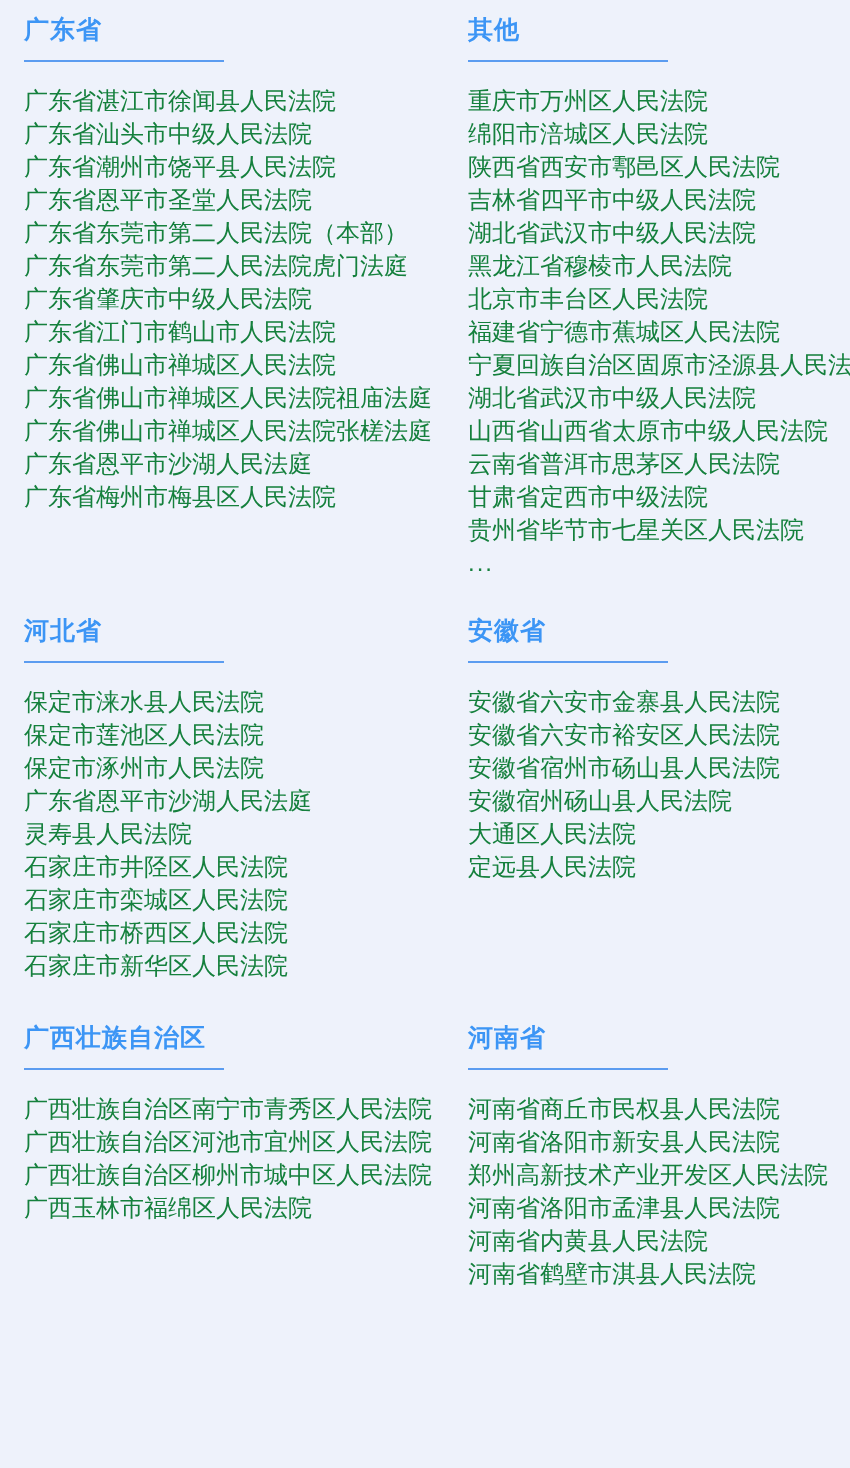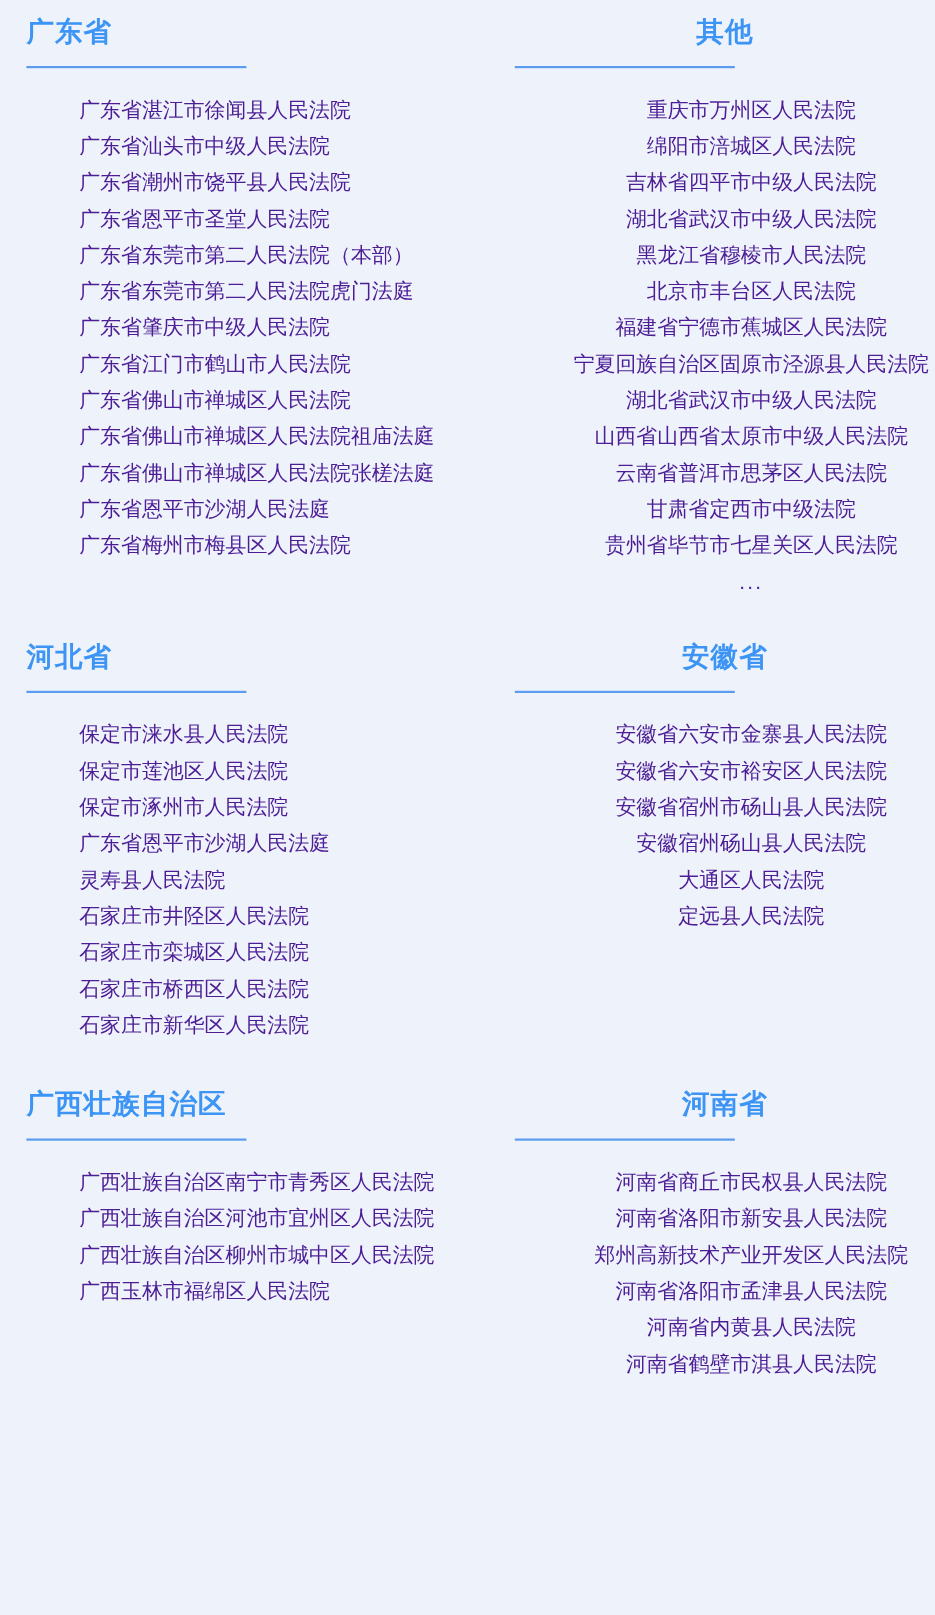--- a/index.html
+++ b/index.html
@@ -23,21 +23,21 @@
   }
   .grid {
     display: grid;
     grid-template-columns: 424px 406px;
     column-gap: 0px;
   }
   .block {
     box-sizing: border-box;
   }
   .block.left { padding-left: 4px; }
-  .block.right { padding-left: 24px; text-align: center; }
+  .block.right { padding-left: 24px; }
 
   .block-title {
     color: #3c95f5;
     font-size: 25px;
     font-weight: bold;
     letter-spacing: 1px;
     line-height: 30px;
     margin: 0;
     padding: 0 0 2px 0;
   }
@@ -48,25 +48,24 @@
     margin: 14px 0 0 0;
   }
   .rule-wide { width: 200px; }
 
   .court-list {
     list-style: none;
     margin: 0;
     padding: 22px 0 0 0;
   }
   .court-list li {
-    font-size: 19px;
+    font-size: 24px;
     line-height: 33px;
-    color: #4c1d95;
+    color: #15803d;
     white-space: nowrap;
-    margin-left: 48px;
   }
   .ellipsis-item {
     color: #1b2330;
     letter-spacing: 2px;
   }
 
   
   .row-gap-1 { height: 36px; }
   .row-gap-2 { height: 40px; }
 </style>
@@ -95,20 +94,21 @@
         <li>广东省梅州市梅县区人民法院</li>
       </ul>
     </div>
 
     <div class="block right">
       <h2 class="block-title">其他</h2>
       <div class="title-rule"></div>
       <ul class="court-list">
         <li>重庆市万州区人民法院</li>
         <li>绵阳市涪城区人民法院</li>
+        <li>陕西省西安市鄠邑区人民法院</li>
         <li>吉林省四平市中级人民法院</li>
         <li>湖北省武汉市中级人民法院</li>
         <li>黑龙江省穆棱市人民法院</li>
         <li>北京市丰台区人民法院</li>
         <li>福建省宁德市蕉城区人民法院</li>
         <li>宁夏回族自治区固原市泾源县人民法院</li>
         <li>湖北省武汉市中级人民法院</li>
         <li>山西省山西省太原市中级人民法院</li>
         <li>云南省普洱市思茅区人民法院</li>
         <li>甘肃省定西市中级法院</li>

